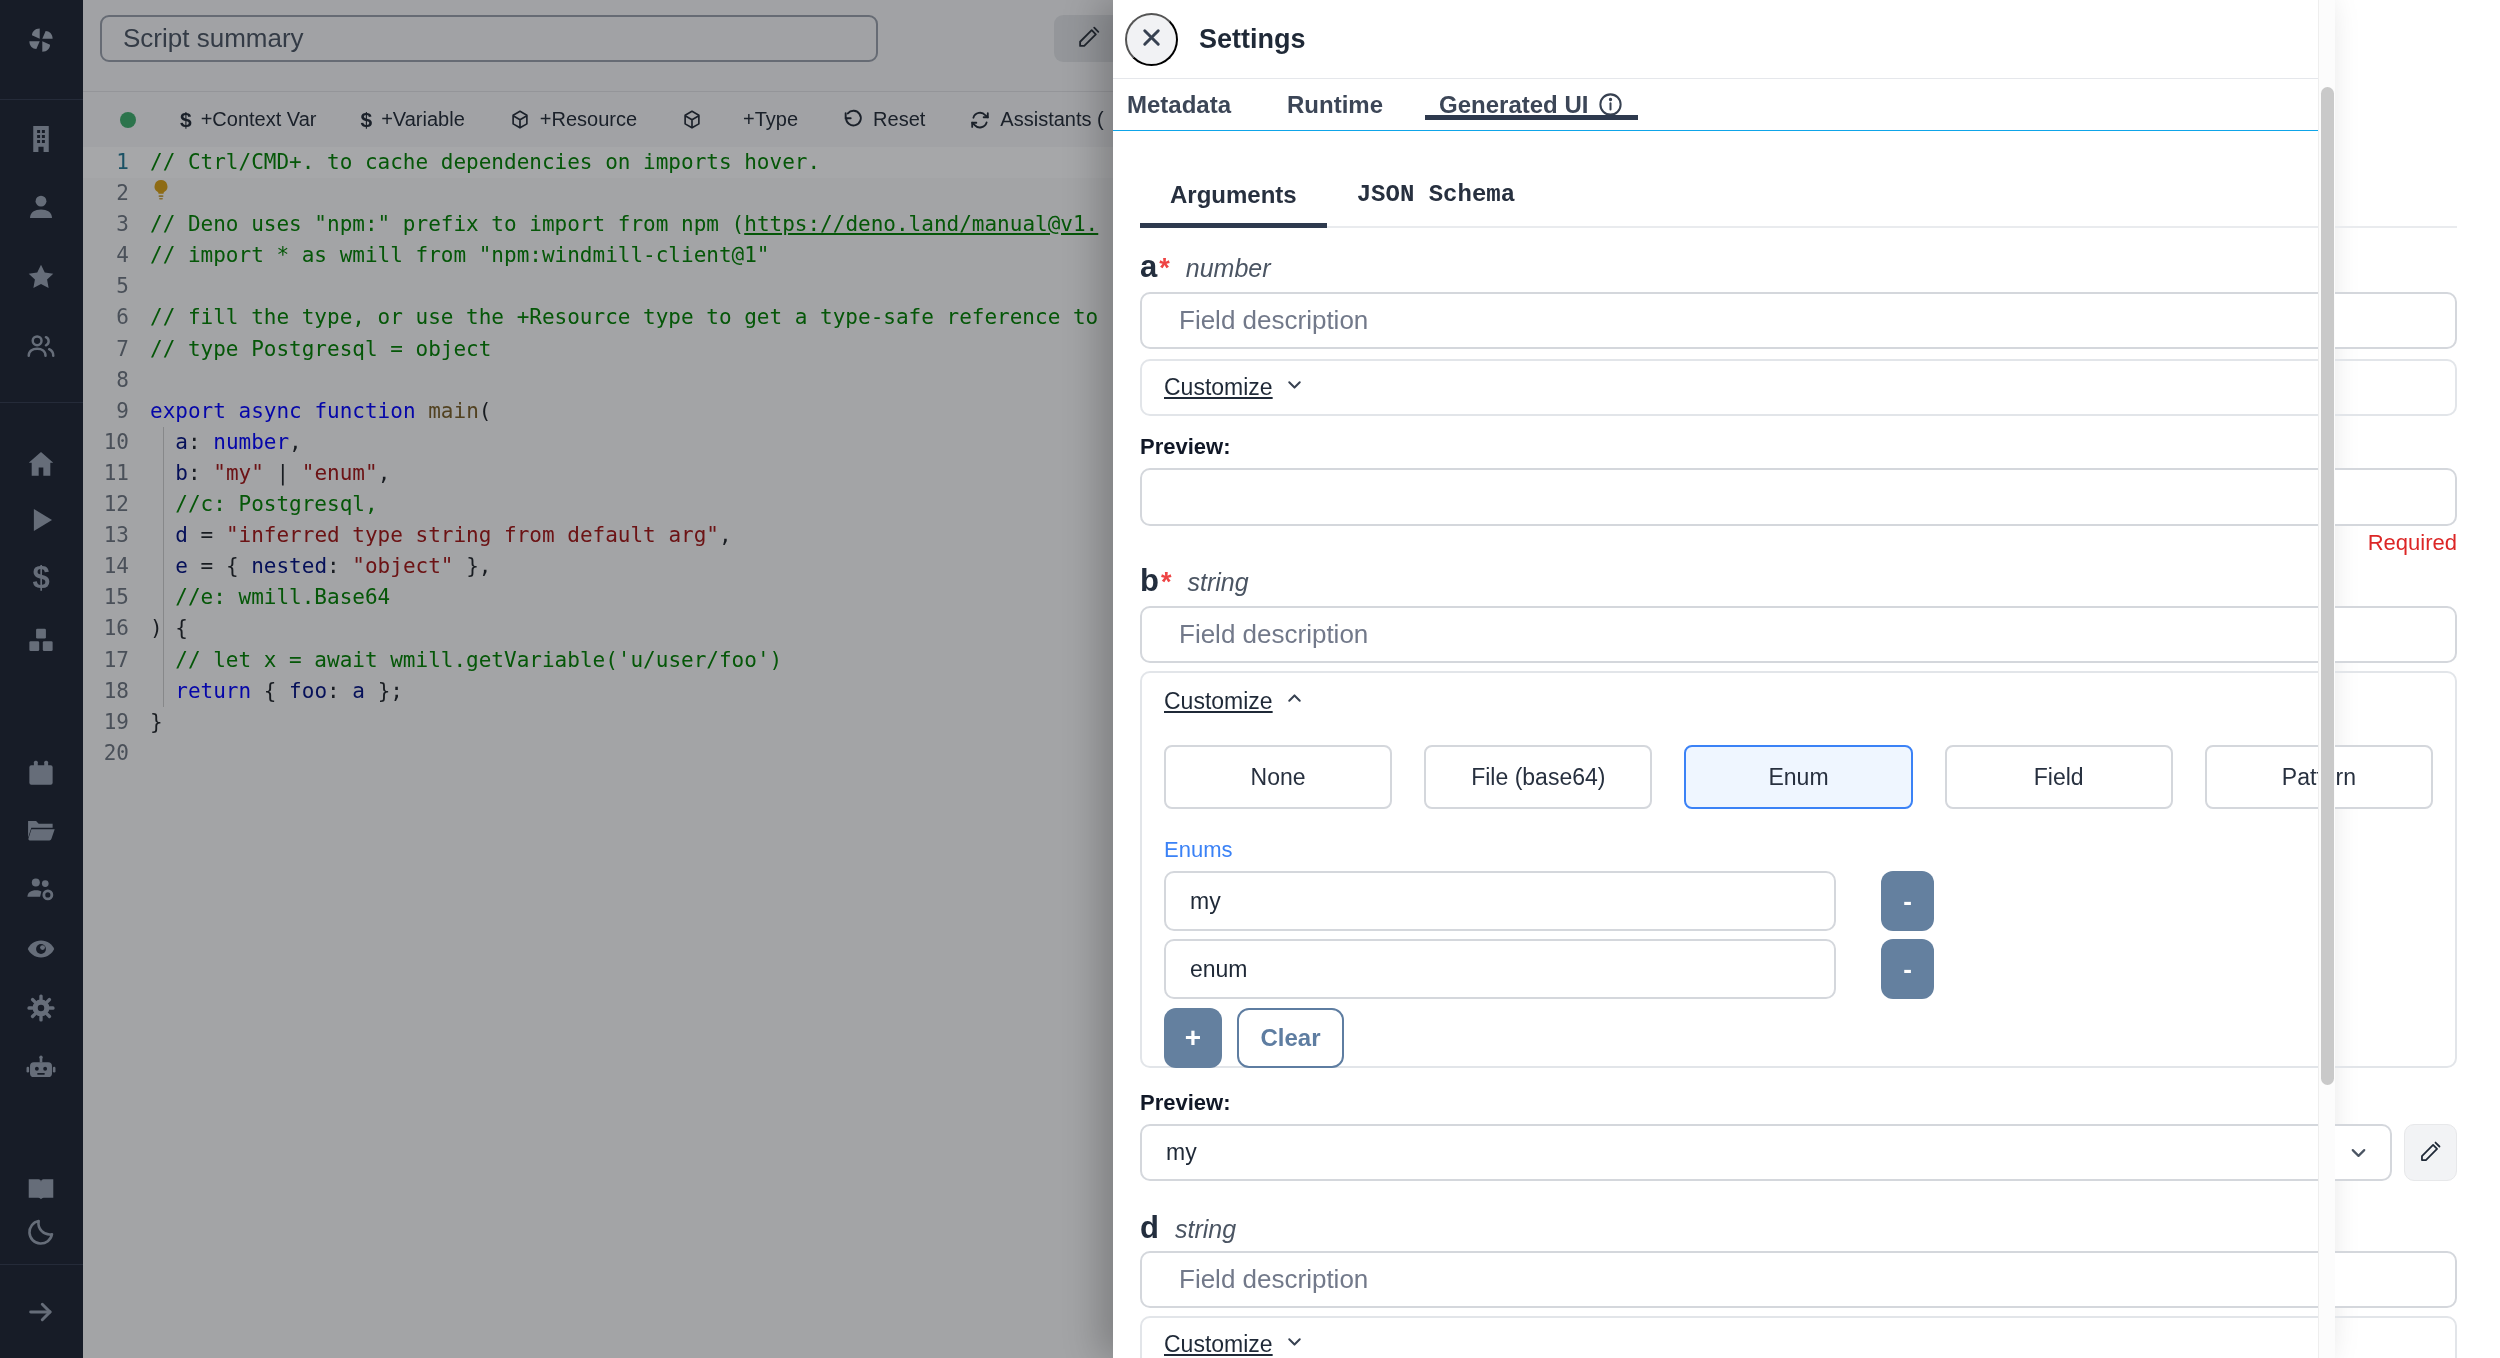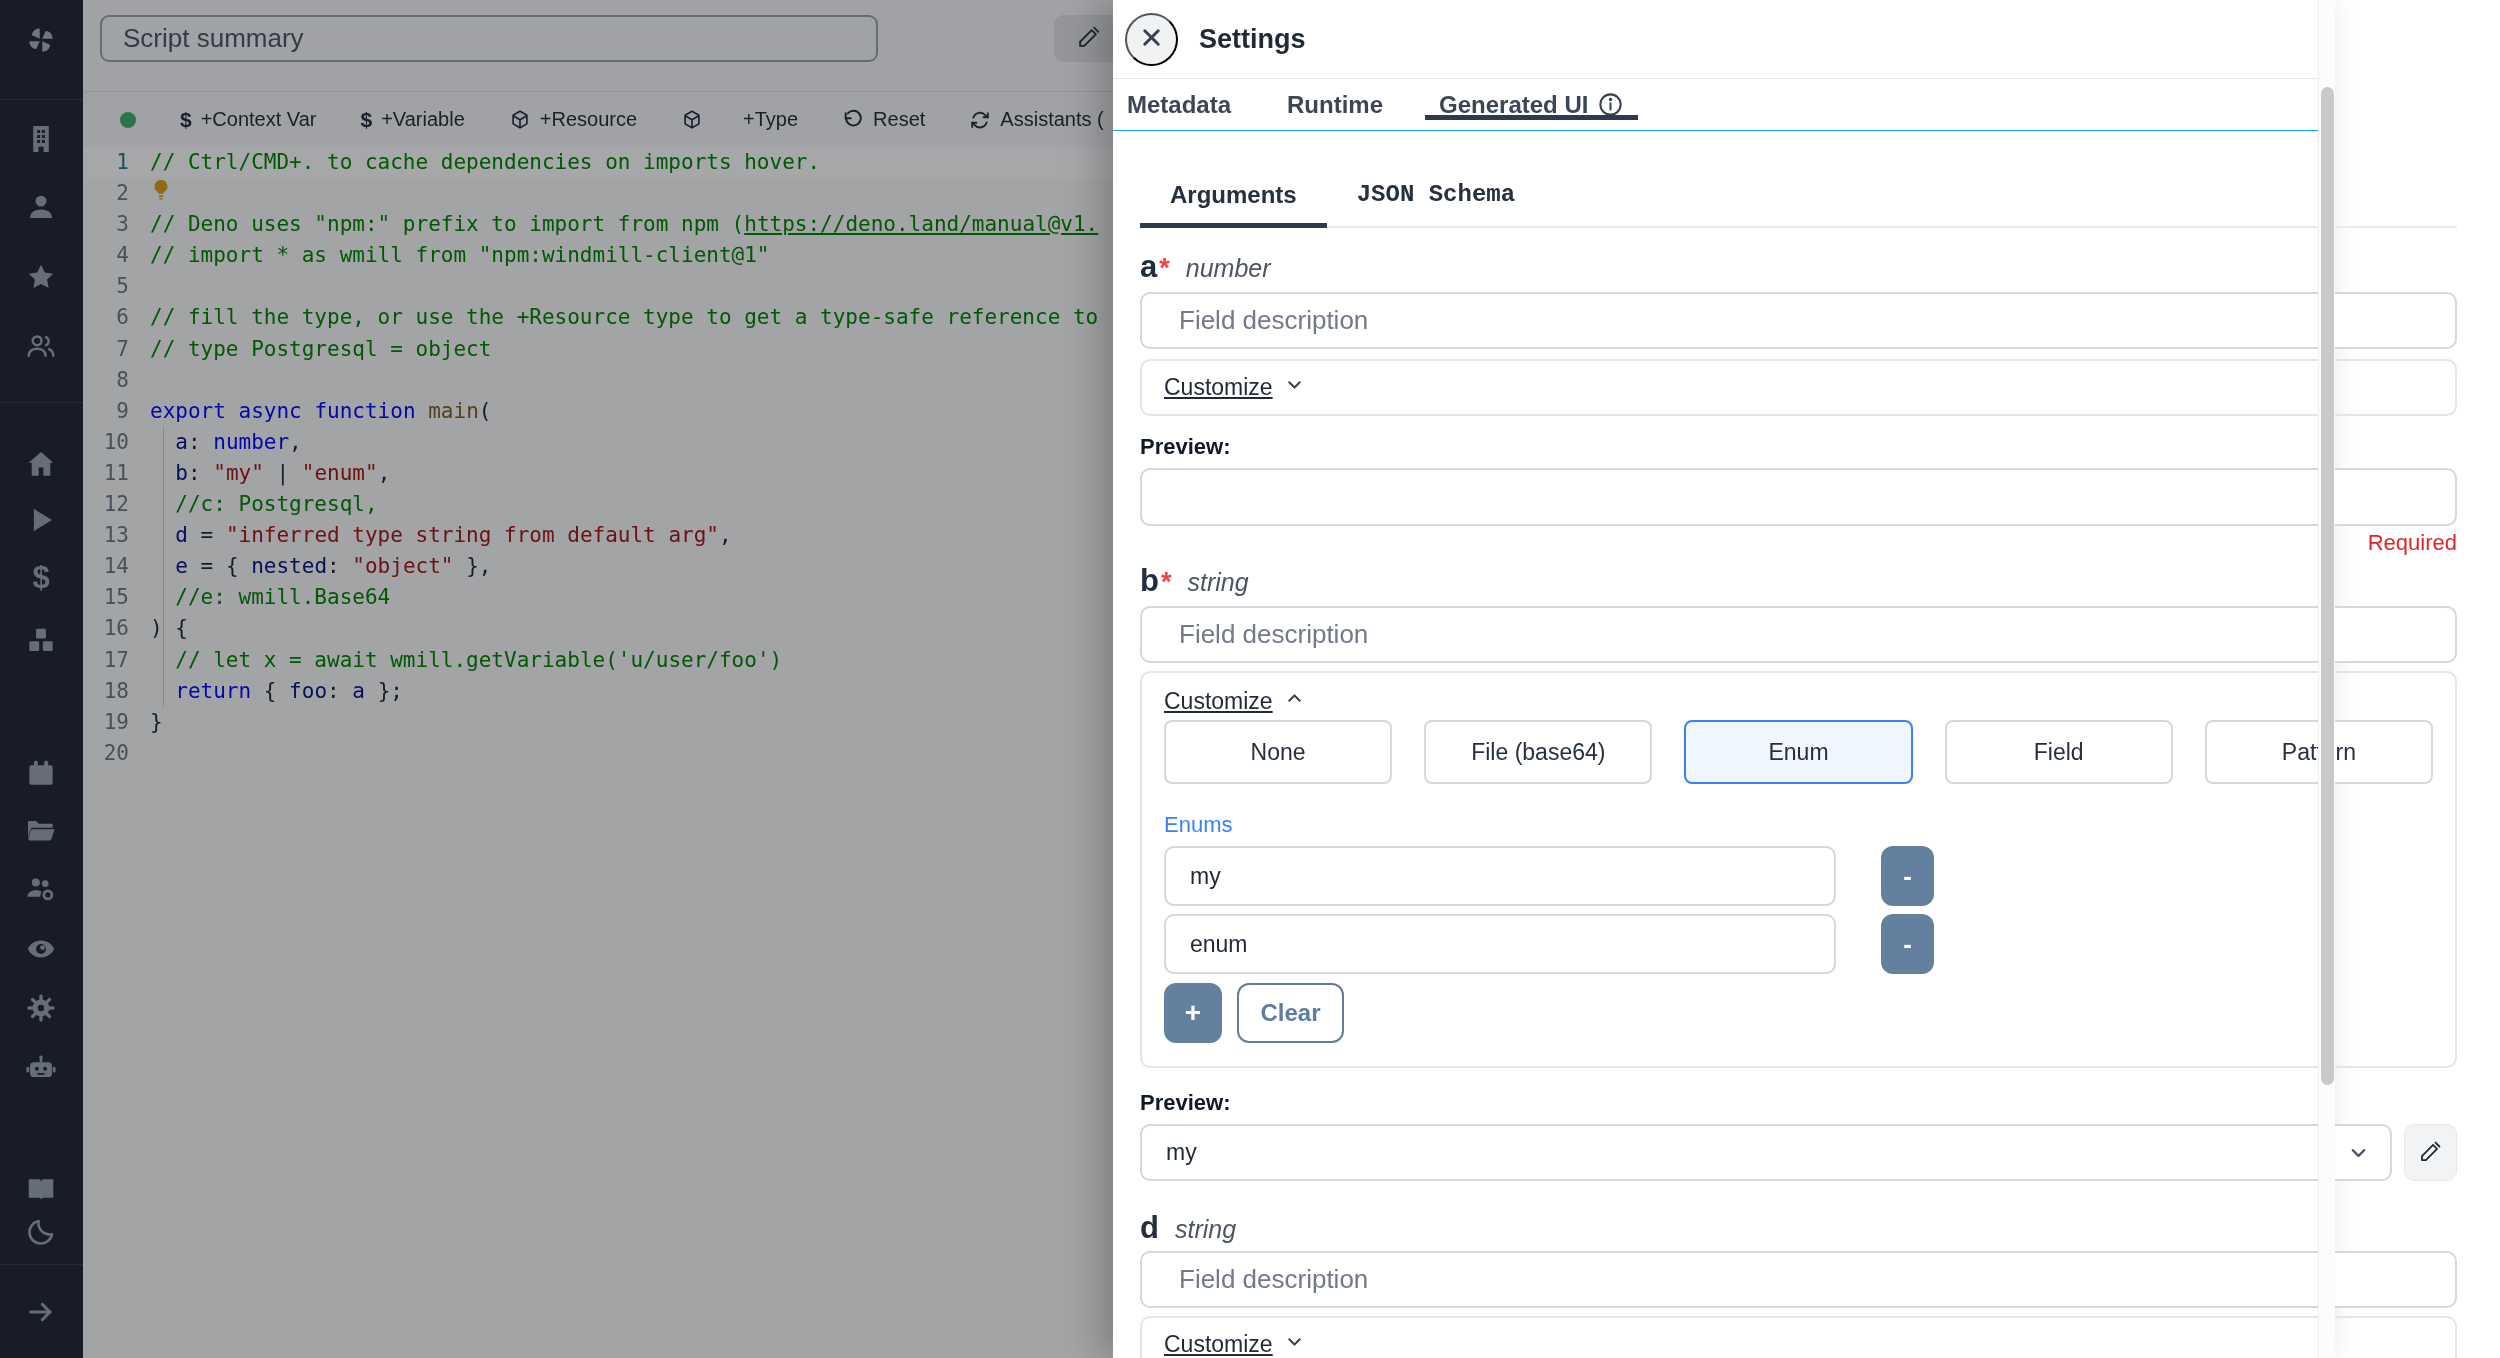--- a/index.html
+++ b/index.html
@@ -61,21 +61,21 @@
   .field{margin-top:8px;display:block;width:100%;height:57px;border:2px solid #d4d7dc;border-radius:10px;padding:0 37px;font-size:26px;font-family:inherit;color:#1f2937;background:#fff;outline:none}
   .field::placeholder{color:#72798a}
   .cust-box{border:2px solid #e2e5e9;border-radius:10px}
   .cust-collapsed{margin-top:10px;height:57px;display:flex;align-items:center;padding:0 22px}
   .cust-link{font-size:23px;color:#1f2937;text-decoration:underline;display:inline-flex;align-items:center;gap:11px;font-weight:500}
   .cust-link svg{width:21px;height:21px;color:#374151}
   .sec-label{margin-top:18px;font-size:22px;font-weight:700;color:#111827}
   .preview-box{margin-top:8px;height:58px;border:2px solid #d4d7dc;border-radius:10px;background:#fff}
   .required{margin-top:4px;height:26px;text-align:right;font-size:22px;color:#dc2626}
   .cust-expanded{margin-top:8px;height:397px;padding:15px 22px 0}
-  .type-row{display:flex;gap:32px;margin-top:5px}
+  .type-row{display:flex;gap:32px;margin-top:30px}
   .type-btn{flex:1;height:64px;border:2px solid #d4d7dc;border-radius:8px;background:#fff;display:flex;align-items:center;justify-content:center;font-size:23px;color:#27303f}
   .type-btn.selected{border-color:#3b82f6;background:#eff6ff}
   .enums-label{margin-top:28px;font-size:22px;color:#3b82f6}
   .enum-row{display:flex;align-items:center;margin-top:8px}
   .enum-input{width:672px;height:60px;border:2px solid #d4d7dc;border-radius:10px;padding:0 24px;font-size:23px;color:#1f2937;font-family:inherit;outline:none}
   .minus-btn{margin-left:45px;width:53px;height:60px;background:#64809f;border:none;border-radius:12px;color:#fff;font-size:26px;font-weight:700;display:flex;align-items:center;justify-content:center}
   .addclear-row{display:flex;margin-top:9px}
   .plus-btn{width:58px;height:60px;background:#64809f;border:none;border-radius:12px;color:#fff;font-size:28px;font-weight:700;display:flex;align-items:center;justify-content:center}
   .clear-btn{margin-left:15px;width:107px;height:60px;background:#fff;border:2px solid #5e7da1;border-radius:12px;color:#5e7da1;font-size:24px;font-weight:700;display:flex;align-items:center;justify-content:center}
   .preview2{margin-top:22px;font-size:22px;font-weight:700;color:#111827}

